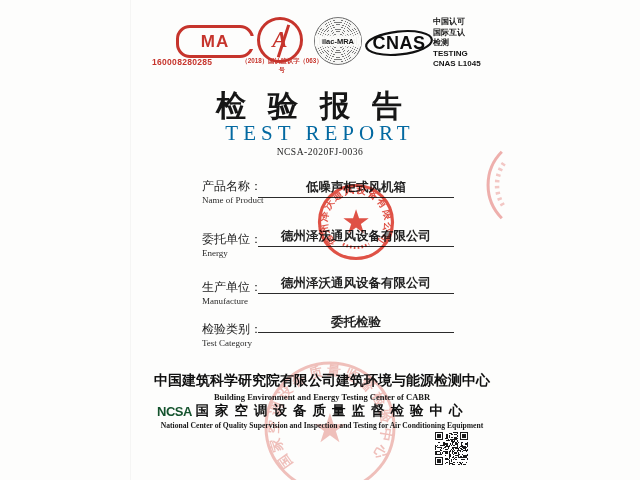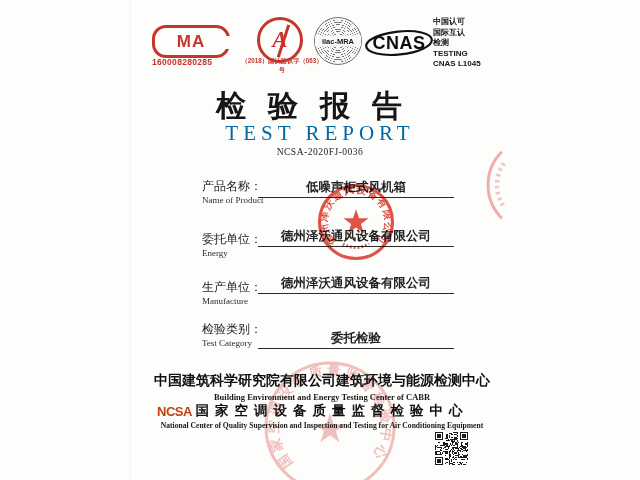--- a/index.html
+++ b/index.html
@@ -1,20 +1,20 @@
 <!DOCTYPE html>
 <html><head>
 <meta charset="utf-8">
 <style>
   html,body{margin:0;padding:0;background:#ffffff;}
   .page{position:relative;width:640px;height:480px;background:#fdfdfc;overflow:hidden;
         font-family:"Liberation Serif","DejaVu Serif",serif;color:#1f1f1f;}
   .abs{position:absolute;}
   
-  .cma-box{left:152px;top:25px;width:72px;height:27px;border:3.5px solid #c6342c;border-radius:14px;
+  .cma-box{left:176px;top:25px;width:72px;height:27px;border:3.5px solid #c6342c;border-radius:14px;
            display:flex;align-items:center;justify-content:center;}
   .cma-box::after{content:"";position:absolute;right:-4px;top:8px;width:6px;height:13px;background:#fdfdfc;}
   .cma-letters{font-family:"Liberation Sans",sans-serif;font-weight:800;font-size:17px;color:#c6342c;letter-spacing:1px;}
   .cma-number{left:152px;top:57px;width:100px;font-size:8.5px;color:#c6342c;
               font-family:"Liberation Sans",sans-serif;font-weight:600;letter-spacing:.3px;}
   .cal-circle{left:257px;top:17px;width:40px;height:40px;border:3.5px solid #c6342c;border-radius:50%;
               display:flex;align-items:center;justify-content:center;overflow:hidden;}
   .cal-letter{font-family:"Liberation Serif",serif;font-weight:700;font-style:italic;font-size:23px;color:#c6342c;}
   .cal-slash{position:absolute;left:22px;top:4px;width:2.5px;height:34px;background:#c6342c;transform:rotate(18deg);}
   .cal-caption{left:240px;top:57px;width:84px;text-align:center;font-size:6.3px;color:#c6342c;
@@ -48,21 +48,21 @@
   .seal-star{font-size:33px;fill:#dd3a2d;text-anchor:middle;}
   .seal-footer{left:255px;top:352px;z-index:0;opacity:.38;}
   .seal-footer .seal-arc-text{font-size:13.5px;letter-spacing:3.5px;fill:#d95c52;}
   .seal-footer .seal-star{font-size:40px;fill:#d95c52;}
   .seal-edge{left:480px;top:120px;z-index:1;}
   
   .footer-orgcn{left:2px;top:372px;width:640px;text-align:center;z-index:2;
                 font-family:"Liberation Sans",sans-serif;font-weight:800;font-size:14px;color:#101010;}
   .footer-orgen{left:2px;top:392px;width:640px;text-align:center;z-index:2;font-weight:700;font-size:8.5px;color:#181818;}
   .ncsa-logo{left:157px;top:404px;z-index:2;font-family:"Liberation Sans",sans-serif;font-weight:800;
-             font-size:13px;color:#c2410c;letter-spacing:-.5px;}
+             font-size:13px;color:#14532d;letter-spacing:-.5px;}
   .footer-centercn{left:12px;top:402px;width:640px;text-align:center;z-index:2;
                    font-family:"Liberation Sans",sans-serif;font-weight:800;font-size:13.5px;letter-spacing:6px;color:#101010;}
   .footer-centeren{left:2px;top:421px;width:640px;text-align:center;z-index:2;font-weight:700;font-size:7.6px;color:#181818;}
   .qr{left:435px;top:432px;z-index:2;}
   .scan-line{left:130px;top:0;width:1px;height:480px;background:rgba(0,0,0,.03);}
 </style>
 </head>
 <body>
 
 <div class="page">
@@ -117,21 +117,21 @@
   <div class="abs f-label" style="top:281px">
     <div class="cn">生产单位：</div>
     <div class="en">Manufacture</div>
   </div>
   <div class="abs field-line" style="top:275px">德州泽沃通风设备有限公司</div>
 
   <div class="abs f-label" style="top:323px">
     <div class="cn">检验类别：</div>
     <div class="en">Test Category</div>
   </div>
-  <div class="abs field-line" style="top:330px">委托检验</div>
+  <div class="abs field-line" style="top:314px">委托检验</div>
 
   <svg class="abs seal-main" width="80" height="80" viewBox="0 0 80 80">
     <defs>
         <path id="sealArc" d="M19.5,60.5 A29,29 0 1 1 60.5,60.5" fill="none"></path>
       </defs>
     <circle cx="40" cy="40" r="36.5" fill="none" stroke="#dd3a2d" stroke-width="3.2"></circle>
     <text class="seal-arc-text"><textPath href="#sealArc">德州泽沃通风设备有限公司</textPath></text>
     <text class="seal-star" x="40" y="51">★</text>
     <path d="M27,62 A26,26 0 0 0 53,62" fill="none" stroke="#dd3a2d" stroke-width="3" stroke-dasharray="1.6,2.2"></path>
   </svg>

